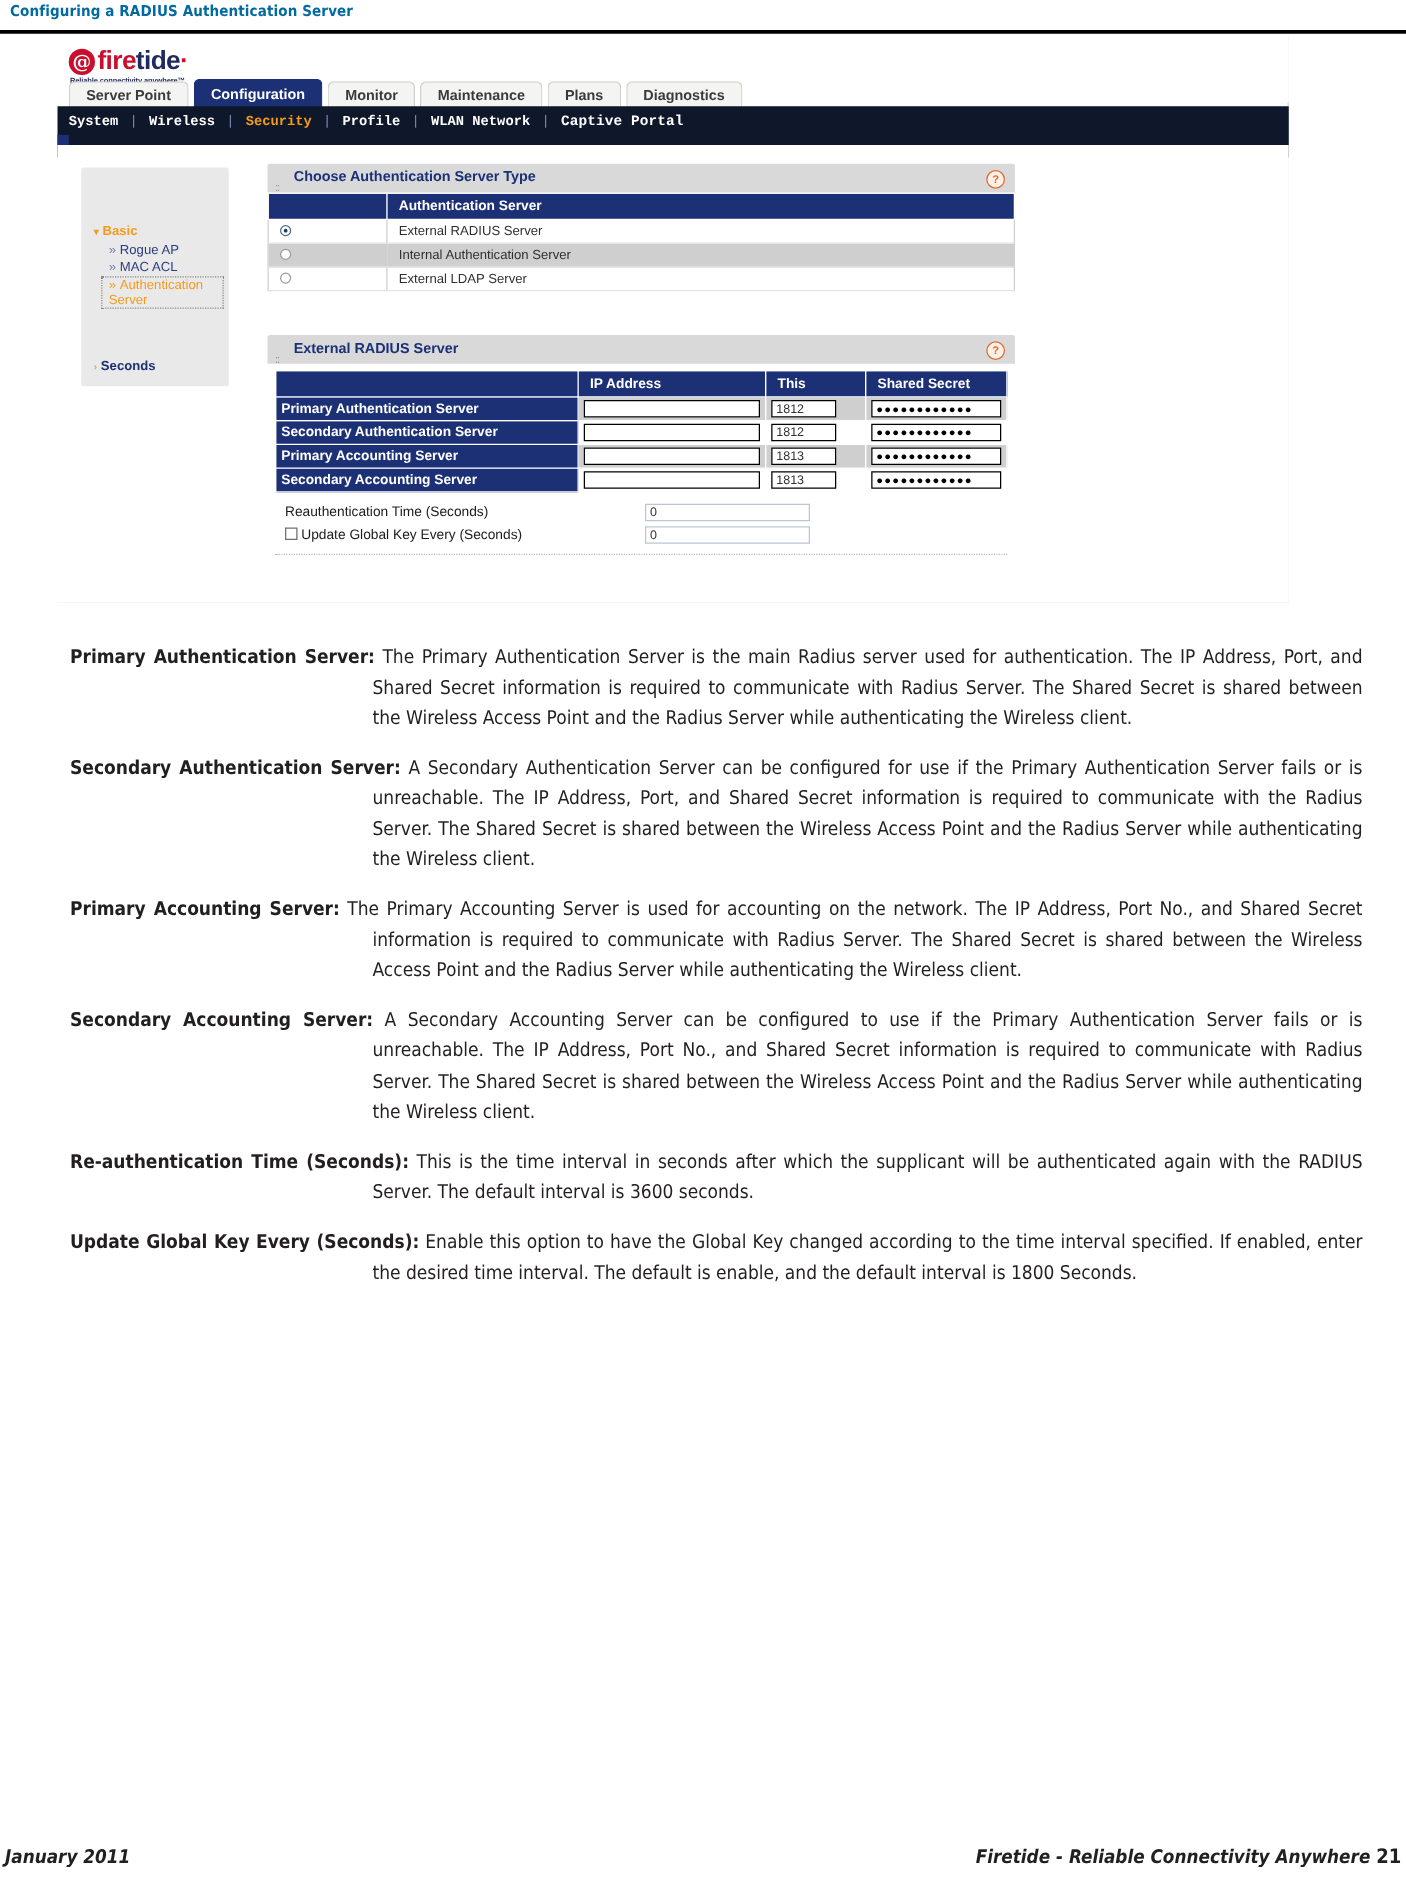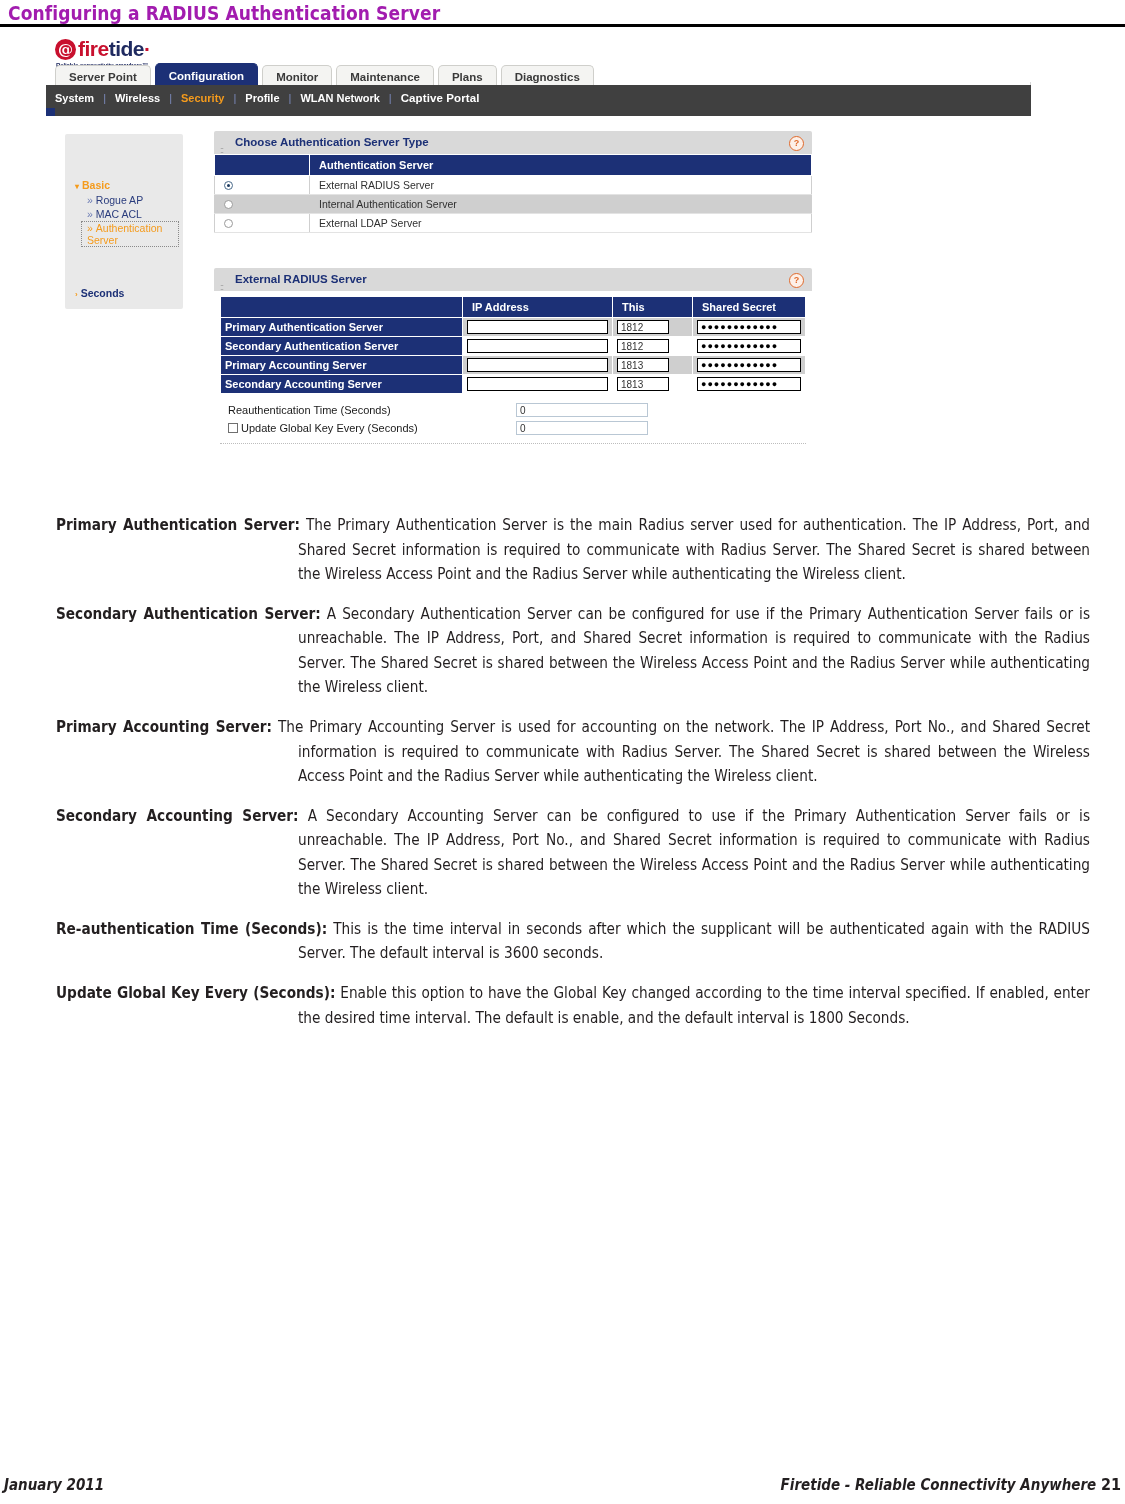--- a/index.html
+++ b/index.html
@@ -16,23 +16,23 @@
     overflow: hidden;
   }
 
   
   #page-heading {
     position: absolute;
     left: 8px;
     top: 2px;
     font-family: "DejaVu Sans Condensed", "Liberation Sans Narrow", "Liberation Sans", sans-serif;
     font-weight: bold;
-    font-size: 19px;
+    font-size: 12px;
     letter-spacing: .1px;
-    color: #a21caf;
+    color: #0369a1;
     white-space: nowrap;
   }
   #heading-rule {
     position: absolute;
     left: 0px;
     top: 24px;
     width: 1125px;
     height: 3px;
     background: #000;
   }
@@ -163,21 +163,22 @@
     line-height: 24px;
   }
 
   
   .subbar {
     position: absolute;
     left: 0;
     top: 55px;
     width: 985px;
     height: 41px;
-    background: #404040;
+    background: #0f172a;
+    font-family: Liberation Mono, monospace;
   }
   .subbar-inner {
     position: absolute;
     left: 9px;
     top: 0;
     height: 23px;
     line-height: 23px;
     white-space: nowrap;
   }
   .subitem {

